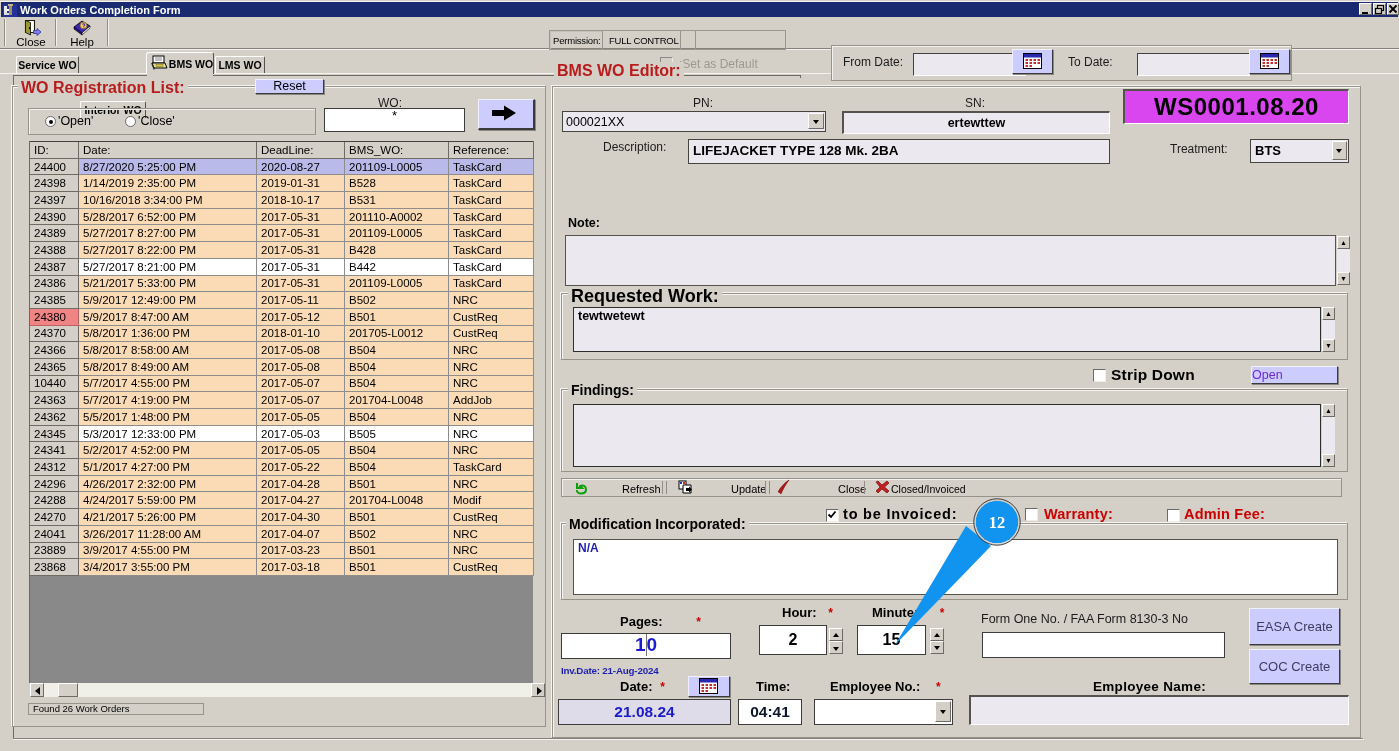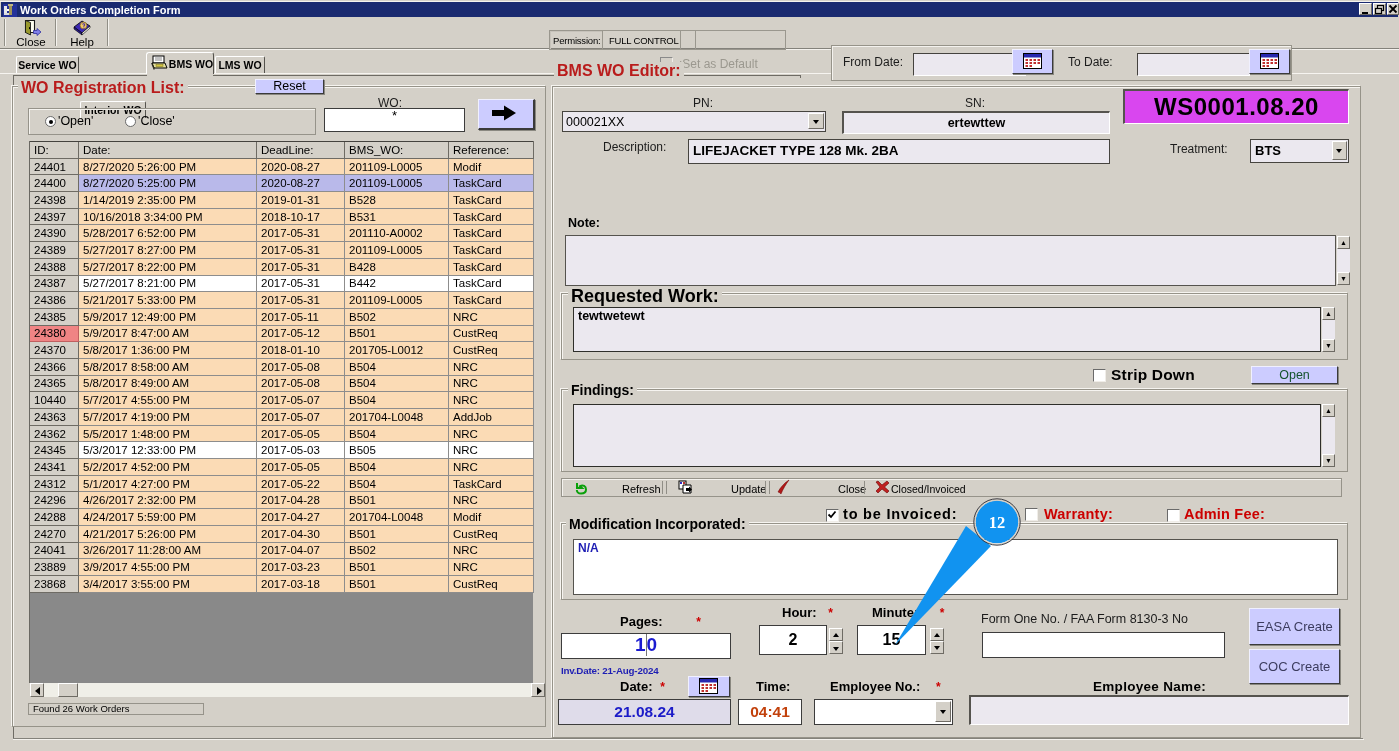--- a/index.html
+++ b/index.html
@@ -191,27 +191,20 @@
         <col style="width:85px">
       </colgroup>
       <tbody>
         <tr>
           <td class="idc" style="height:16px;">ID:</td>
           <td class="idc">Date:</td>
           <td class="idc">DeadLine:</td>
           <td class="idc">BMS_WO:</td>
           <td class="idc">Reference:</td>
         </tr>
-        <tr class="peach">
-          <td class="idc">24401</td>
-          <td class="d">8/27/2020 5:26:00 PM</td>
-          <td class="d">2020-08-27</td>
-          <td class="d">201109-L0005</td>
-          <td class="d">Modif</td>
-        </tr>
         <tr class="sel">
           <td class="idc">24400</td>
           <td class="d">8/27/2020 5:25:00 PM</td>
           <td class="d">2020-08-27</td>
           <td class="d">201109-L0005</td>
           <td class="d">TaskCard</td>
         </tr>
         <tr class="peach">
           <td class="idc">24398</td>
           <td class="d">1/14/2019 2:35:00 PM</td>
@@ -431,21 +424,21 @@
 <div class="gb" style="left:561px;top:293px;width:787px;height:67px;"></div>
 <div class="gtitle" style="left:568px;top:286px;font-size:18px;">Requested Work:</div>
 <div class="abs" style="left:573px;top:307px;width:748px;height:45px;background:#ebe8ef;border:1.5px solid #2e2e2a;padding:1px 0 0 4px;font-size:12.5px;font-weight:bold;">tewtwetewt</div>
 <div class="scroll" style="left:1322px;top:307px;height:45px;">
   <div class="sbtn" style="top:0;">▲</div>
   <div class="sbtn" style="bottom:0;top:auto;">▼</div>
 </div>
 
 <div class="cb" style="left:1093px;top:369px;"></div>
 <div class="blbl" style="left:1111px;top:366px;font-size:15.5px;letter-spacing:0.2px;">Strip Down</div>
-<div class="abs lavbtn" style="left:1251px;top:366px;width:87px;height:18px;font-size:12.5px;text-align:center;line-height:16px;color:#14532d;">Open</div>
+<div class="abs lavbtn" style="left:1251px;top:366px;width:87px;height:18px;font-size:12.5px;line-height:16px;color:#6d28d9;">Open</div>
 
 <div class="gb" style="left:561px;top:389px;width:787px;height:83px;"></div>
 <div class="gtitle" style="left:568px;top:382px;font-size:14px;">Findings:</div>
 <div class="abs" style="left:573px;top:404px;width:748px;height:63px;background:#ebe8ef;border:1.5px solid #2e2e2a;"></div>
 <div class="scroll" style="left:1322px;top:404px;height:63px;">
   <div class="sbtn" style="top:0;">▲</div>
   <div class="sbtn" style="bottom:0;top:auto;">▼</div>
 </div>
 
 <div class="abs" style="left:561px;top:478px;width:781px;height:19px;border:1px solid #96938a;box-shadow:inset 1px 1px 0 #f4f2ee;background:#d4d0c8;"></div>
@@ -536,21 +529,21 @@
         <rect x="6.5" y="9" width="2.5" height="2"></rect>
         <rect x="10.5" y="9" width="2.5" height="2"></rect>
         <rect x="14.5" y="9" width="2.5" height="2"></rect>
 <rect x="2.5" y="12" width="2.5" height="2"></rect>
         <rect x="6.5" y="12" width="2.5" height="2"></rect>
 </g>
 </svg>
 </div>
 <div class="abs" style="left:558px;top:699px;width:173px;height:26px;background:#dfdcea;border:1.5px solid #3c3c3c;font-size:15.5px;font-weight:bold;color:#1b1bc8;text-align:center;line-height:23px;">21.08.24</div>
 <div class="blbl" style="left:756px;top:679px;font-size:13px;text-align:right;">Time:</div>
-<div class="abs" style="left:738px;top:699px;width:64px;height:26px;background:#fff;border:1.5px solid #3c3c3c;font-size:15.5px;font-weight:bold;color:#c2410c;text-align:center;line-height:23px;">04:41</div>
+<div class="abs" style="left:738px;top:699px;width:64px;height:26px;background:#fff;border:1.5px solid #3c3c3c;font-size:15.5px;font-weight:bold;color:#0f172a;text-align:center;line-height:23px;">04:41</div>
 <div class="blbl" style="left:830px;top:679px;font-size:13px;">Employee No.: <span class="red" style="font-size:12px;margin-left:12px;">*</span></div>
 <div class="abs" style="left:814px;top:699px;width:139px;height:26px;background:#fff;border:1.5px solid #3c3c3c;">
   <div style="position:absolute;right:1px;top:1px;width:16px;height:21px;background:#d4d0c8;border-top:1px solid #fff;border-left:1px solid #fff;border-bottom:1px solid #6e6b64;border-right:1px solid #6e6b64;">
       <div style="position:absolute;left:4px;top:8px;width:0;height:0;border-top:4px solid #000;border-left:3.5px solid transparent;border-right:3.5px solid transparent;"></div>
     </div>
 </div>
 <div class="blbl" style="left:1093px;top:679px;font-size:13.5px;letter-spacing:0.3px;">Employee Name:</div>
 <div class="abs" style="left:969px;top:695px;width:380px;height:30px;background:#ebe8ef;border-top:2px solid #55534e;border-left:2px solid #55534e;border-bottom:1px solid #fff;border-right:1px solid #fff;"></div>
 
 <svg class="abs" style="left:850px;top:490px;width:200px;height:170px;" viewBox="0 0 200 170">

